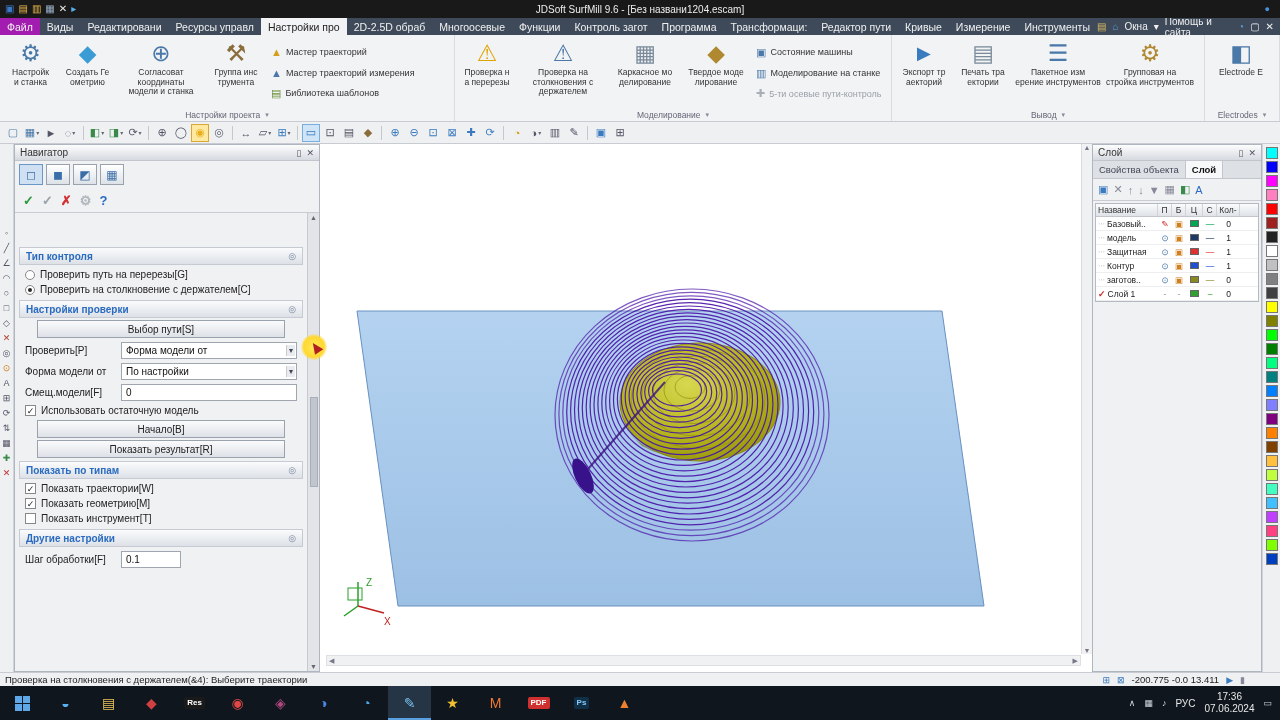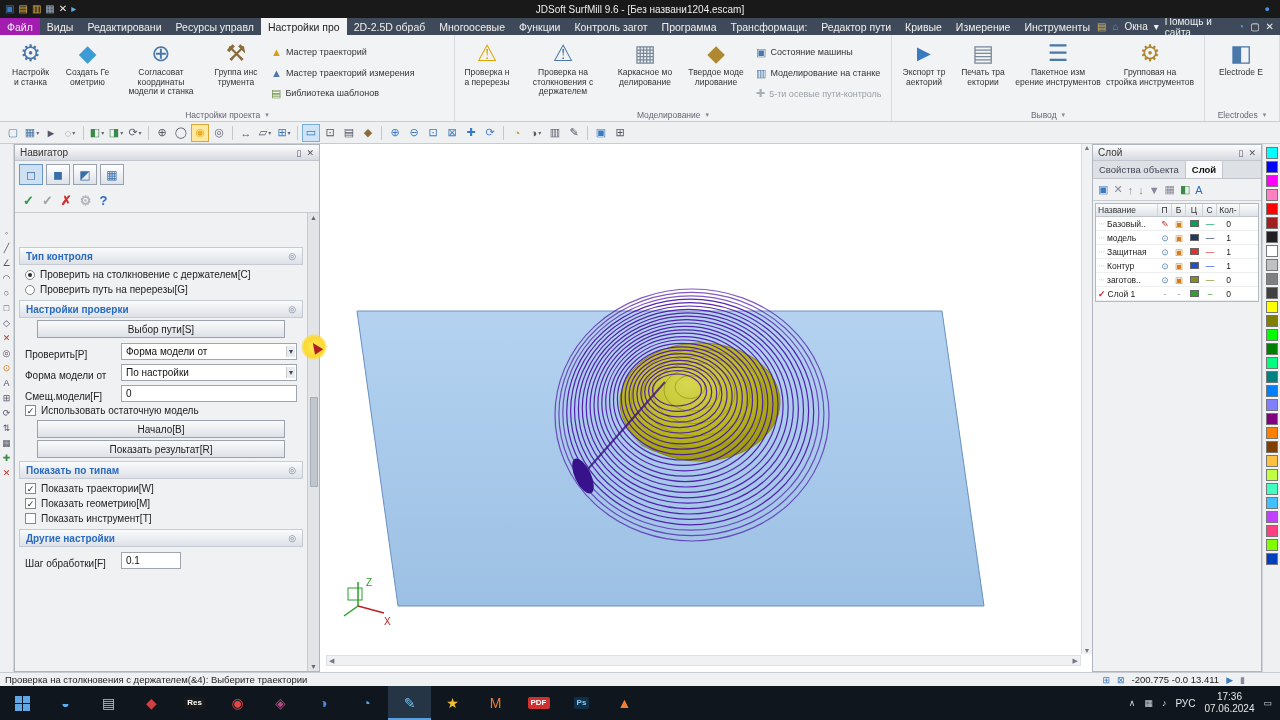--- a/index.html
+++ b/index.html
@@ -58,21 +58,21 @@
   .nav-body{flex:1;position:relative;overflow:hidden;padding:0 14px 0 2px;}
   .nav-scroll{position:absolute;right:0;top:0;bottom:0;width:12px;background:#e2e4e8;border-left:1px solid #c6cad0;display:flex;flex-direction:column;align-items:center;justify-content:space-between;font-size:7px;color:#667;padding:1px 0;}
   .nav-thumb{width:8px;height:90px;background:#c0c6ce;border:1px solid #a8aeb8;}
   .sec{height:18px;margin:3px 2px 2px;background:linear-gradient(#fafbfc,#dde1e7);border:1px solid #c6cad2;display:flex;align-items:center;font-size:10px;color:#2a6bc0;font-weight:bold;padding:0 6px;}
   .sec .chev{margin-left:auto;color:#7a88a0;font-size:9px;font-weight:normal;}
   .nrow{display:flex;align-items:center;font-size:10px;color:#222;padding:2px 8px;gap:5px;}
   .nradio{width:10px;height:10px;min-width:10px;border:1px solid #888;border-radius:50%;background:#fff;position:relative;}
   .nradio.on::after{content:"";position:absolute;inset:2px;background:#2a2a2a;border-radius:50%;}
   .ncheck{width:11px;height:11px;min-width:11px;border:1px solid #888;background:#fff;font-size:9px;line-height:10px;text-align:center;color:#222;}
   .nbtn-wide{margin:2px 20px;height:18px;border:1px solid #9aa2ae;background:linear-gradient(#fbfbfc,#dde1e7);font-size:10px;display:flex;align-items:center;justify-content:center;color:#222;cursor:default;}
-  .frow{display:flex;align-items:flex-end;margin:1px 8px;height:20px;font-size:10px;gap:2px;}
+  .frow{display:flex;align-items:center;margin:1px 8px;height:20px;font-size:10px;gap:2px;}
   .frow .flabel{width:94px;color:#222;}
   .fctrl{flex:1;height:17px;border:1px solid #a0a6b0;background:#fff;display:flex;align-items:center;padding:0 4px;position:relative;font-size:10px;color:#111;}
   .fctrl.dd::after{content:"▾";position:absolute;right:1px;top:2px;font-size:8px;color:#445;border-left:1px solid #ccc;padding:1px 2px;background:#e8ecf0;}
   input.fctrl{font-family:"Liberation Sans",sans-serif;outline:none;}
 
   
   .viewport{position:absolute;left:320px;top:144px;width:772px;height:528px;background:#ffffff;z-index:1;}
   .vscroll{position:absolute;right:0;top:0;width:11px;height:510px;background:#f0f1f3;border-left:1px solid #d8dbe0;display:flex;flex-direction:column;justify-content:space-between;align-items:center;font-size:7px;color:#778;}
   .hscroll{position:absolute;left:6px;right:11px;bottom:6px;height:11px;background:#f0f1f3;border:1px solid #dcdfe4;display:flex;justify-content:space-between;align-items:center;font-size:7px;color:#778;padding:0 2px;}
 
@@ -400,26 +400,26 @@
         <span style="color: rgb(176, 182, 188); font-weight: bold;">⚙</span>
         <span style="color: rgb(42, 107, 192); font-weight: bold;">?</span>
       </div>
     <div class="nav-body">
 
       <div class="sec" style="margin-top:34px;">
         <span>Тип контроля</span>
         <span class="chev">◎</span>
       </div>
       <div class="nrow">
+        <span class="nradio"></span>
+        <span>Проверить путь на перерезы[G]</span>
+      </div>
+      <div class="nrow">
         <span class="nradio on"></span>
         <span>Проверить на столкновение с держателем[C]</span>
-      </div>
-      <div class="nrow">
-        <span class="nradio"></span>
-        <span>Проверить путь на перерезы[G]</span>
       </div>
 
       <div class="sec">
         <span>Настройки проверки</span>
         <span class="chev">◎</span>
       </div>
       <div class="nbtn-wide">
         <span>Выбор пути[S]</span>
       </div>
       <div class="frow">

